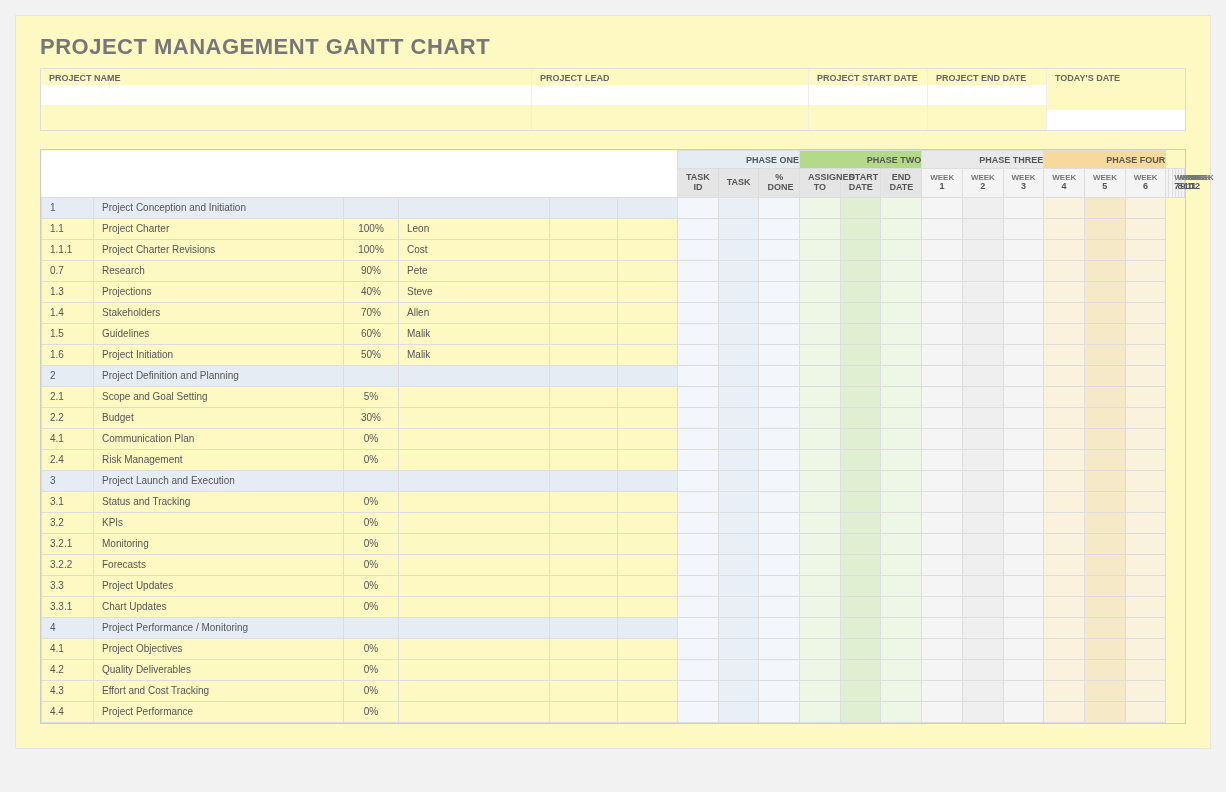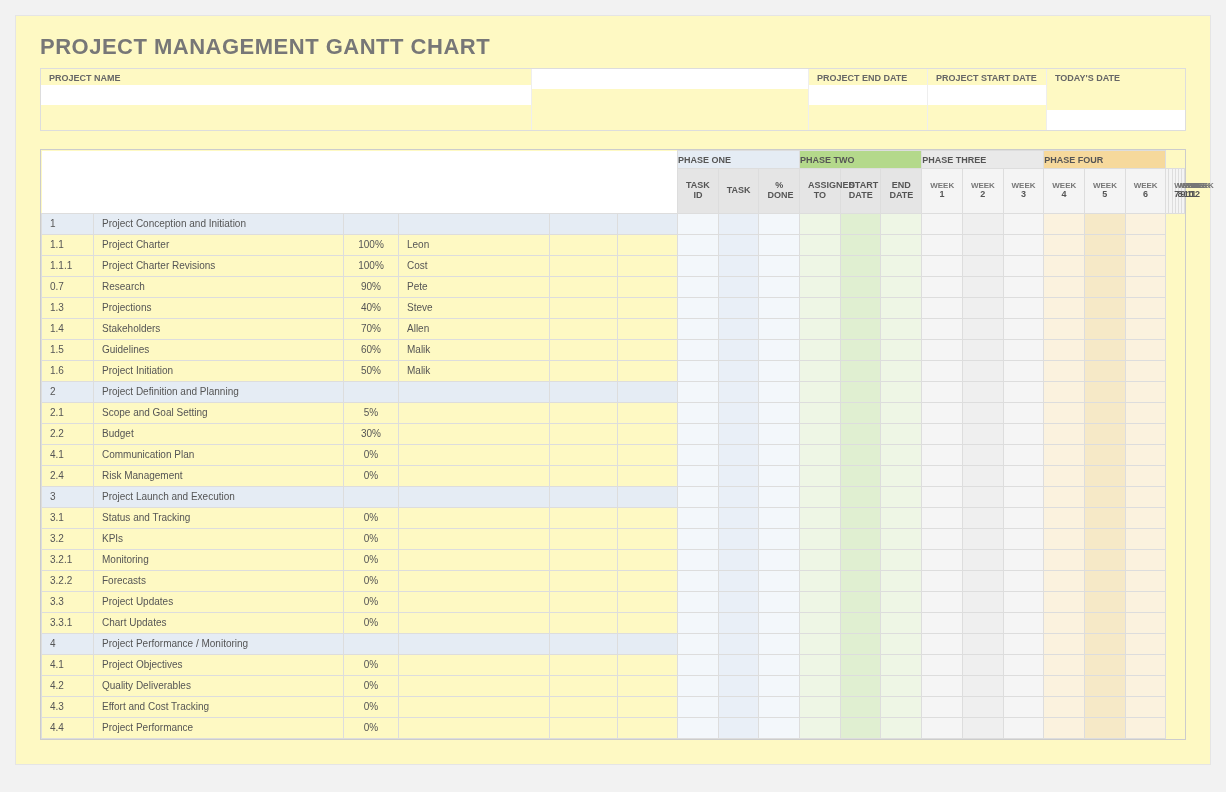--- a/index.html
+++ b/index.html
@@ -79,24 +79,24 @@
   col.c-edate  { width: 60px; }
   col.c-week   { width: 40.7px; }
 
   
   thead th {
     background: #e5e5e5;
     font-size: 9px;
     font-weight: 700;
     color: #555;
     text-align: left;
-    padding: 12px 8px;
+    padding: 4px 8px;
     text-transform: uppercase;
   }
-  thead th.center { text-align: left; }
+  thead th.center { text-align: right; }
   thead tr.phase th { height: 18px; padding:2px 0; }
   thead tr.weeks th {
     height: 28px;
     text-align: center;
     background:#f4f4f4;
     line-height:1.1;
   }
   thead tr.weeks th span.small {
     display:block;
     font-size:8px;
@@ -138,28 +138,29 @@
 <div class="sheet">
 
   <h1 class="title">PROJECT MANAGEMENT GANTT CHART</h1>
 
   <div class="meta">
     <div class="field f-name">
       <span class="label">PROJECT NAME</span>
       <input class="input" value="" style="">
     </div>
     <div class="field f-lead">
+      <span class="label">PROJECT LEAD</span>
+      <input class="input" value="" style="">
+    </div>
+    <div class="field f-start">
+      <span class="label">PROJECT START DATE</span>
       <input class="input" value="" style="">
     </div>
     <div class="field f-end">
       <span class="label">PROJECT END DATE</span>
-      <input class="input" value="" style="">
-    </div>
-    <div class="field f-start">
-      <span class="label">PROJECT START DATE</span>
       <input class="input" value="" style="">
     </div>
     <div class="field f-today">
       <span class="label">TODAY'S DATE</span>
       <input class="input" value="" style="">
     </div>
   </div>
 
   <div class="grid-wrap">
     <table>

